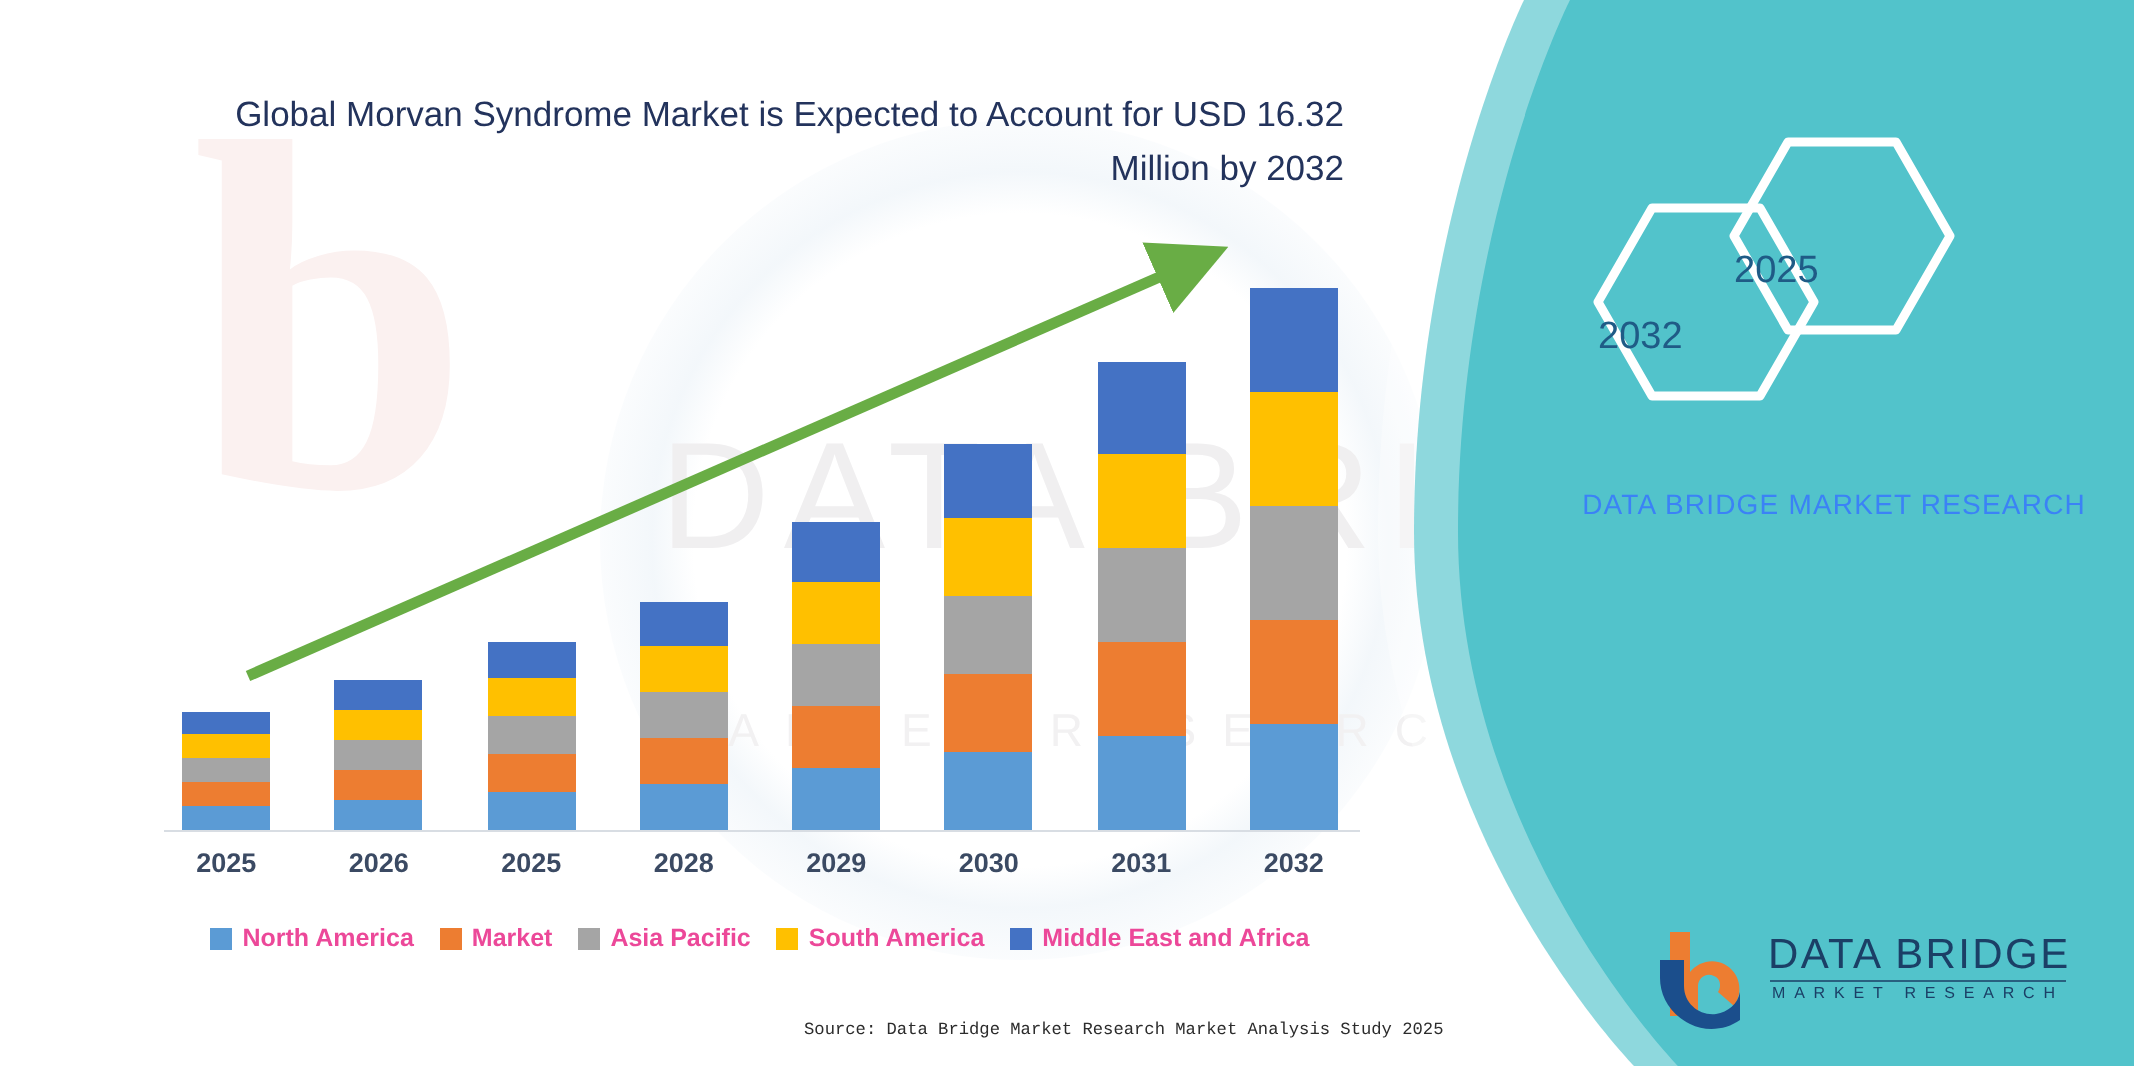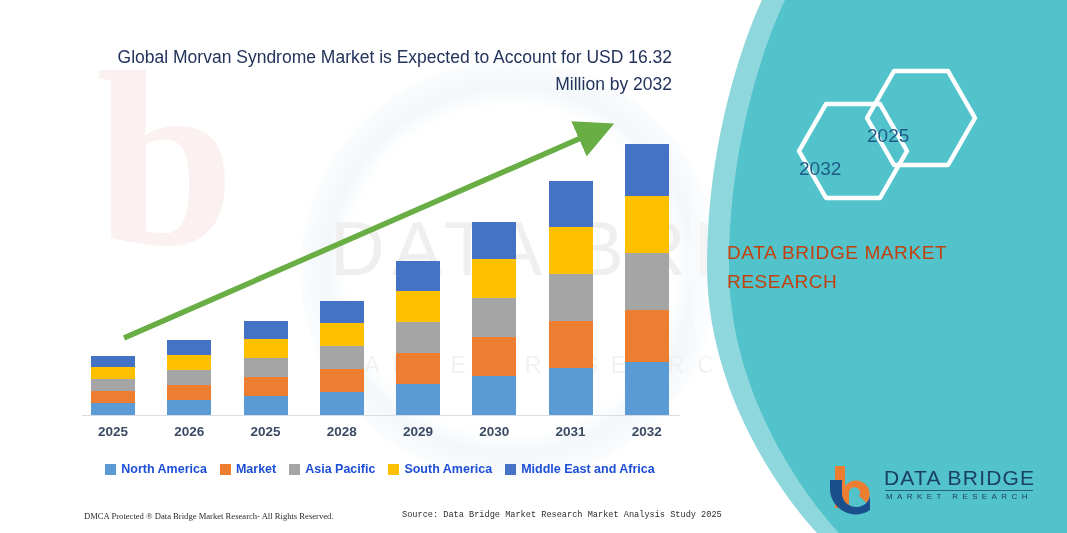--- a/index.html
+++ b/index.html
@@ -49,22 +49,22 @@
     font-family:"Liberation Sans", sans-serif;
   }
   .hex{
     position:absolute;
   }
   .hex-label{
     position:absolute;color:#1f5b86;font-size:19px;
     font-family:"Liberation Sans", sans-serif;
   }
   .dbmr-text{
-    position:absolute;left:60px;top:238px;width:316px;text-align:left;
-    color:#c2410c;font-size:19px;line-height:29px;letter-spacing:0.6px;
+    position:absolute;left:60px;top:238px;width:316px;text-align:right;
+    color:#3b82f6;font-size:14px;line-height:29px;letter-spacing:0.6px;
   }
   .logo-wrap{position:absolute;left:155px;top:462px;width:230px;height:58px;}
   .logo-text{
     position:absolute;left:62px;top:4px;color:#1b3f66;
     font-size:21px;letter-spacing:1.2px;font-family:"Liberation Sans", sans-serif;
   }
   .logo-sub{
     position:absolute;left:64px;top:30px;color:#1b3f66;
     font-size:8px;letter-spacing:4.4px;font-family:"Liberation Sans", sans-serif;
   }
@@ -94,21 +94,21 @@
   .xlab{
     width:70px;text-align:center;color:#3b4a63;font-size:13.5px;font-weight:bold;
   }
 
   .legend{
     position:absolute;left:75px;top:458px;width:610px;height:22px;
     display:flex;align-items:center;justify-content:center;gap:13px;
   }
   .lg-item{display:flex;align-items:center;gap:5px;}
   .lg-swatch{width:11px;height:11px;display:inline-block;}
-  .lg-label{color:#1d4ed8;font-size:12.5px;font-weight:bold;white-space:nowrap;}
+  .lg-label{color:#ec4899;font-size:12.5px;font-weight:bold;white-space:nowrap;}
 
   .arrow{position:absolute;left:100px;top:120px;width:520px;height:230px;}
 
   
   .footer-left{
     position:absolute;left:84px;top:511px;color:#2c2c2c;font-size:8.6px;
     font-family:"Liberation Serif", serif;white-space:nowrap;
   }
   .footer-right{
     position:absolute;left:402px;top:510px;color:#2c2c2c;font-size:8.6px;
@@ -266,16 +266,15 @@
       <svg width="60" height="56" viewBox="0 0 60 56">
         <path d="M13,4 L23,4 L23,24 C27,19 34,17 40,20 C48,24 50,34 45,41 L37,34 C39,31 38,27 35,26 C31,24 27,27 27,31 L27,46 L13,46 Z" fill="#ED7D31"></path>
         <path d="M8,18 L20,18 L20,31 C20,40 28,46 36,45 C42,44 47,40 48,34 L48,48 C41,53 31,54 23,50 C13,45 8,36 8,27 Z" fill="#1B4E8C"></path>
       </svg>
       <div class="logo-rule"></div>
       <div class="logo-text">DATA BRIDGE</div>
       <div class="logo-sub">MARKET RESEARCH</div>
     </div>
   </div>
 
-  <div class="footer-left">DMCA Protected ® Data Bridge Market Research-  All Rights Reserved.</div>
   <div class="footer-right">Source: Data Bridge Market Research  Market Analysis Study 2025</div>
 
 </div>
 
 </body></html>

